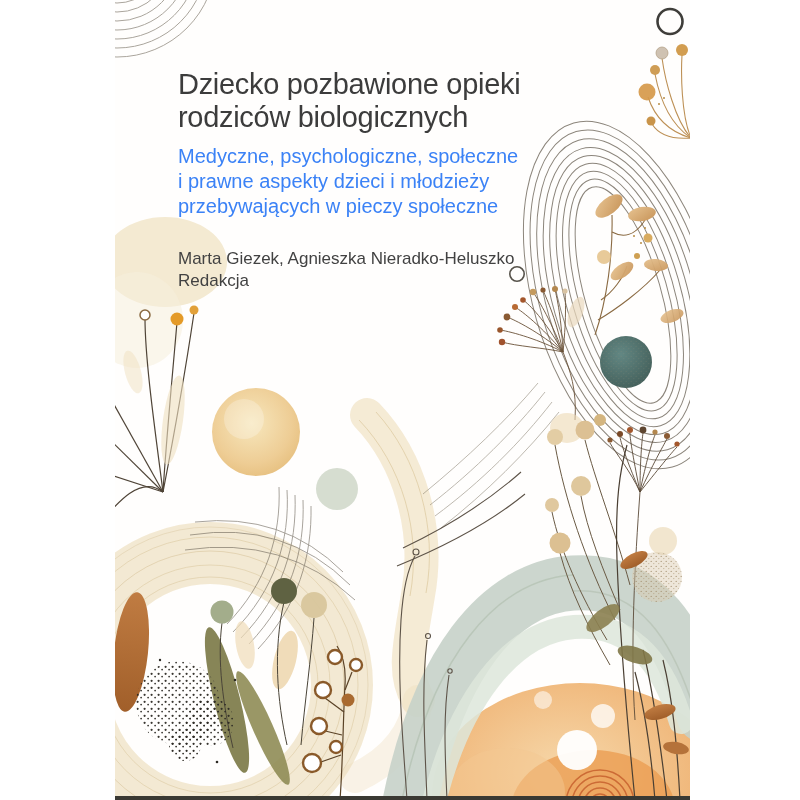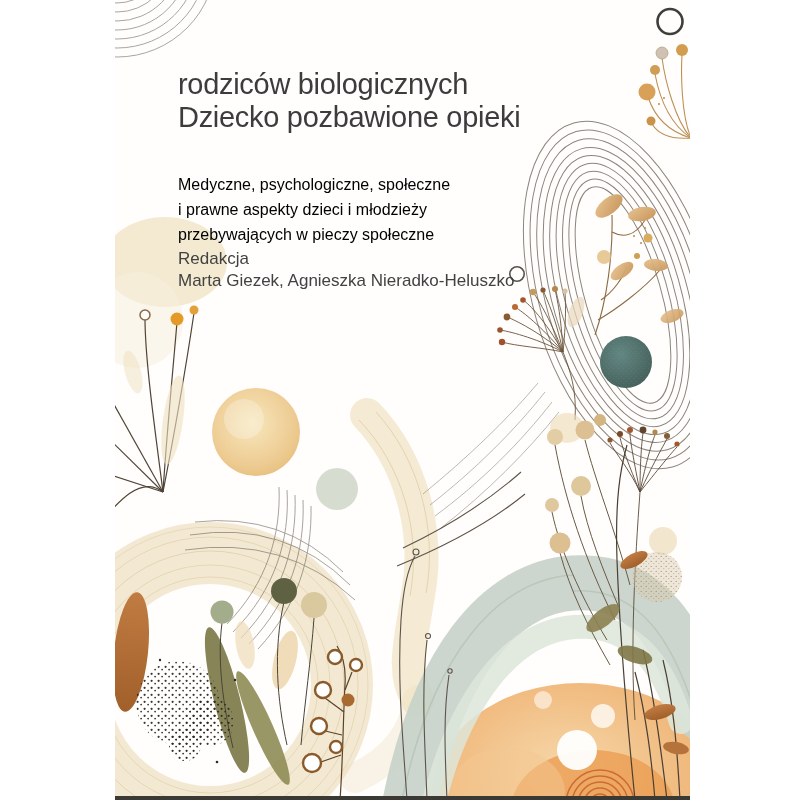--- a/index.html
+++ b/index.html
@@ -2,21 +2,21 @@
 <html><head>
 <meta charset="utf-8">
 <style>
   html,body{margin:0;padding:0;background:#ffffff;}
   .page{position:relative;width:800px;height:800px;background:#ffffff;overflow:hidden;
         font-family:"Liberation Sans", sans-serif;}
   .cover{position:absolute;left:115px;top:0;width:575px;height:800px;background:#fffefd;overflow:hidden;}
   .art{position:absolute;left:0;top:0;width:575px;height:800px;display:block;}
   .txt{position:absolute;left:63px;color:#3d3d3d;}
   .title{top:68px;font-size:29px;line-height:33px;letter-spacing:-0.3px;color:#3c3c3c;font-weight:400;}
-  .subtitle{top:144px;font-size:16px;line-height:25px;color:#000000;margin-top:28px;}
+  .subtitle{top:144px;font-size:20px;line-height:25px;color:#3b82f6;}
   .editors{top:248px;font-size:17px;line-height:22px;color:#424242;}
   .bottom-bar{position:absolute;left:0;bottom:0;width:575px;height:4px;background:#3a3933;}
 </style>
 </head>
 <body>
 
 <div class="page">
   <div class="cover">
 
     <svg class="art" viewBox="0 0 575 800" xmlns="http://www.w3.org/2000/svg" aria-hidden="true">
@@ -334,30 +334,30 @@
         <path d="M332 800 C330 755 328 715 334 675"></path>
         <circle cx="301" cy="552" r="3"></circle>
         <circle cx="313" cy="636" r="2.5"></circle>
         <circle cx="335" cy="671" r="2.2"></circle>
         <path d="M288 548 C330 528 372 502 406 472"></path>
         <path d="M282 566 C326 548 372 525 410 494"></path>
       </g>
     </svg>
 
     <div class="txt title">
+      <div>Dziecko pozbawione opieki</div>
       <div>rodziców biologicznych</div>
-      <div>Dziecko pozbawione opieki</div>
     </div>
 
     <div class="txt subtitle">
       <div>Medyczne, psychologiczne, społeczne</div>
       <div>i prawne aspekty dzieci i młodzieży</div>
       <div>przebywających w pieczy społeczne</div>
     </div>
 
     <div class="txt editors">
+      <div>Marta Giezek, Agnieszka Nieradko-Heluszko</div>
       <div>Redakcja</div>
-      <div>Marta Giezek, Agnieszka Nieradko-Heluszko</div>
     </div>
 
     <div class="bottom-bar"></div>
   </div>
 </div>
 
 </body></html>

